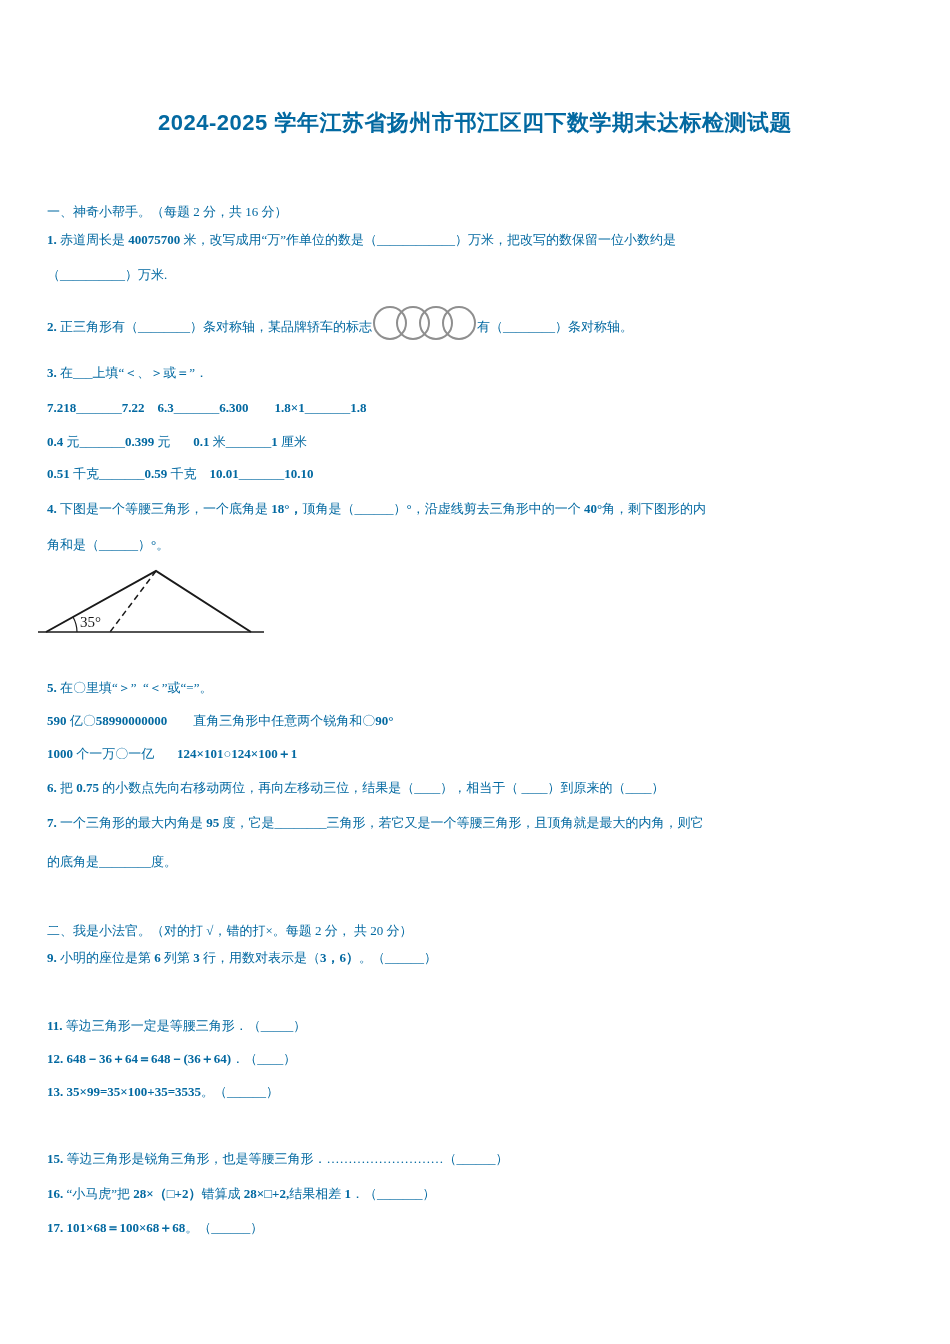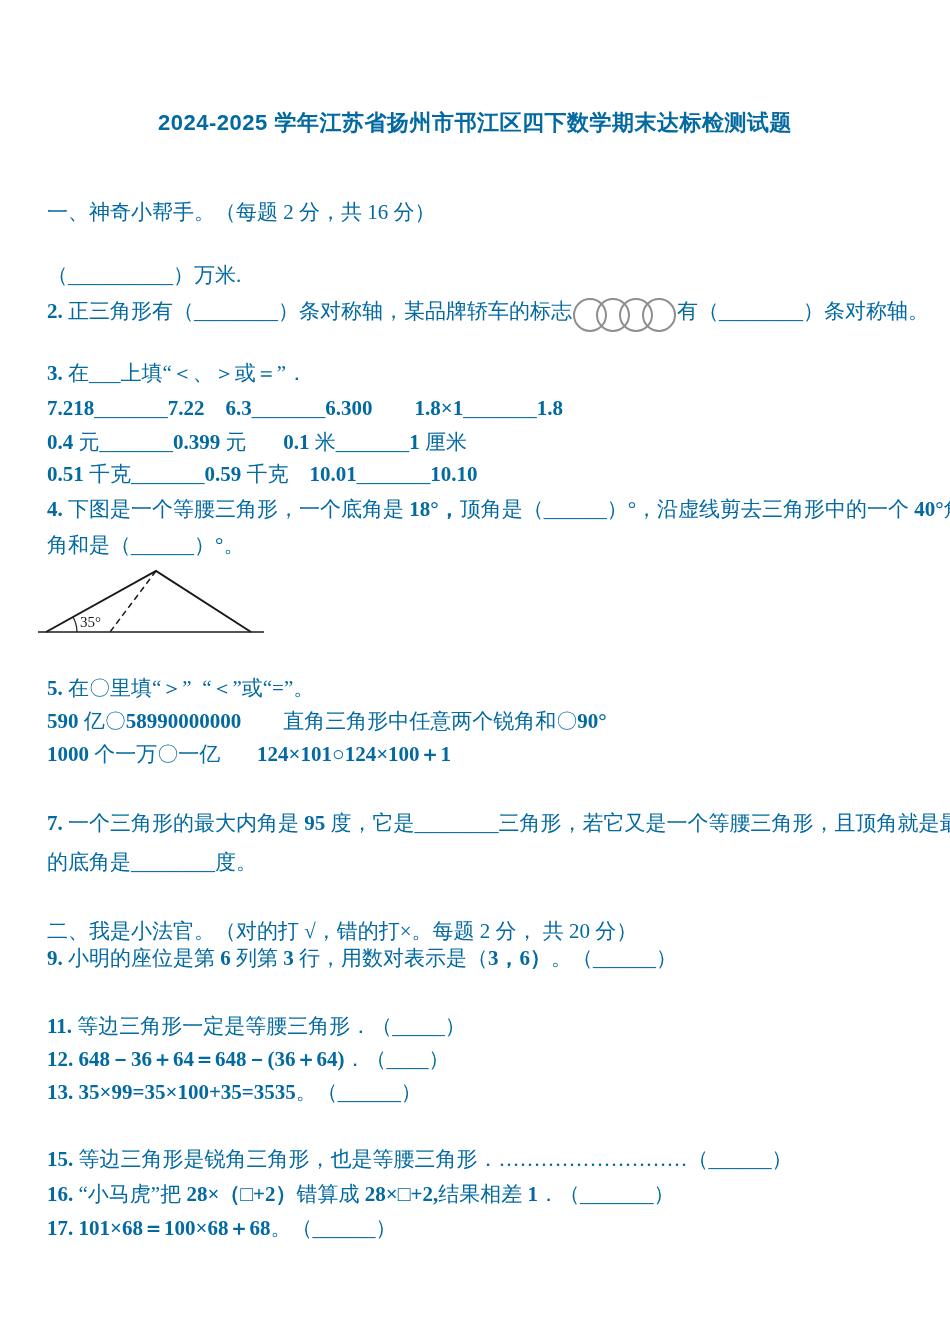--- a/index.html
+++ b/index.html
@@ -14,25 +14,25 @@
   }
   .title {
     position:absolute; top:108px; left:0; width:100%;
     text-align:center;
     font-family:"Liberation Sans","DejaVu Sans",sans-serif;
     font-weight:bold; font-size:22px; letter-spacing:0.5px;
     white-space:pre;
   }
   .ln {
     position:absolute; left:47px;
-    font-size:21px; line-height:26px;
+    font-size:13px; line-height:26px;
     white-space:pre;
   }
   .ln b { font-weight:bold; }
-  .q2line { display:flex; align-items:flex-start; height:42px; }
+  .q2line { display:flex; align-items:flex-end; height:42px; }
   .logo { display:inline-flex; align-items:center; margin:0 1px; }
   .logo i {
     display:inline-block; width:34px; height:34px;
     border:2px solid #8f8f8f; border-radius:50%;
     background:transparent; box-sizing:border-box;
   }
   .logo i + i { margin-left:-11px; }
   .fig { position:absolute; left:36px; top:560px; }
   .fig text {
     font-family:"Liberation Serif","DejaVu Serif",serif;
@@ -41,20 +41,21 @@
 </style>
 </head>
 <body>
 
 <div class="sheet">
 
   <div class="title">2024-2025 学年江苏省扬州市邗江区四下数学期末达标检测试题</div>
 
   <div class="ln" style="top:199px">一、神奇小帮手。（每题 2 分，共 16 分）</div>
 
+  <div class="ln" style="top:227px"><b>1.</b> 赤道周长是 <b>40075700</b> 米，改写成用“万”作单位的数是（____________）万米，把改写的数保留一位小数约是</div>
   <div class="ln" style="top:262px">（__________）万米.</div>
 
   <div class="ln q2line" style="top:298px">
     <span><b>2.</b> 正三角形有（________）条对称轴，某品牌轿车的标志</span>
     <span class="logo"><i></i><i></i><i></i><i></i></span>
     <span>有（________）条对称轴。</span>
   </div>
 
   <div class="ln" style="top:360px"><b>3.</b> 在___上填“＜、＞或＝”．</div>
   <div class="ln" style="top:395px"><b>7.218</b>_______<b>7.22</b>    <b>6.3</b>_______<b>6.300</b>        <b>1.8×1</b>_______<b>1.8</b></div>
@@ -69,20 +70,21 @@
     <polyline points="10,72 120,11 215,72" fill="none" stroke="#1a1a1a" stroke-width="2"></polyline>
     <line x1="120" y1="11" x2="74" y2="72" stroke="#1a1a1a" stroke-width="1.5" stroke-dasharray="6,4"></line>
     <path d="M 37,57 A 31,31 0 0 1 41,72" fill="none" stroke="#1a1a1a" stroke-width="1.2"></path>
     <text x="44" y="67">35°</text>
   </svg>
 
   <div class="ln" style="top:675px"><b>5.</b> 在〇里填“＞”  “＜”或“=”。</div>
   <div class="ln" style="top:708px"><b>590</b> 亿〇<b>58990000000</b>        直角三角形中任意两个锐角和〇<b>90°</b></div>
   <div class="ln" style="top:741px"><b>1000</b> 个一万〇一亿       <b>124×101</b>○<b>124×100＋1</b></div>
 
+  <div class="ln" style="top:775px"><b>6.</b> 把 <b>0.75</b> 的小数点先向右移动两位，再向左移动三位，结果是（____），相当于（ ____）到原来的（____）</div>
 
   <div class="ln" style="top:810px"><b>7.</b> 一个三角形的最大内角是 <b>95</b> 度，它是________三角形，若它又是一个等腰三角形，且顶角就是最大的内角，则它</div>
   <div class="ln" style="top:849px">的底角是________度。</div>
 
 
   <div class="ln" style="top:918px">二、我是小法官。（对的打 √，错的打×。每题 2 分， 共 20 分）</div>
 
   <div class="ln" style="top:945px"><b>9.</b> 小明的座位是第 <b>6</b> 列第 <b>3</b> 行，用数对表示是（<b>3，6）</b>。（______）</div>
   <div class="ln" style="top:1013px"><b>11.</b> 等边三角形一定是等腰三角形．（_____）</div>
   <div class="ln" style="top:1046px"><b>12.</b> <b>648－36＋64＝648－(36＋64)</b>．（____）</div>

